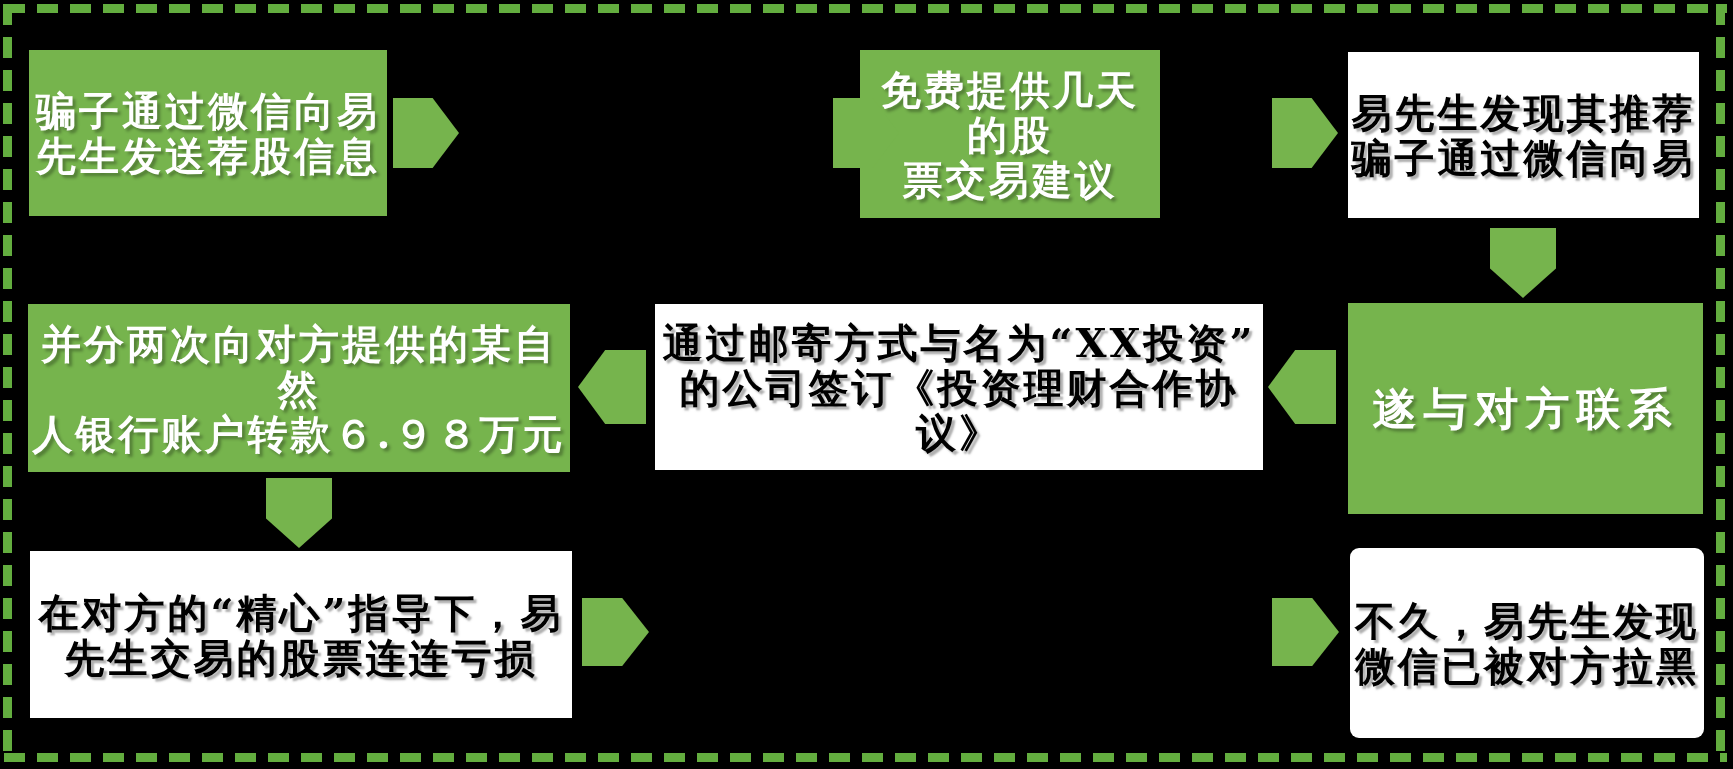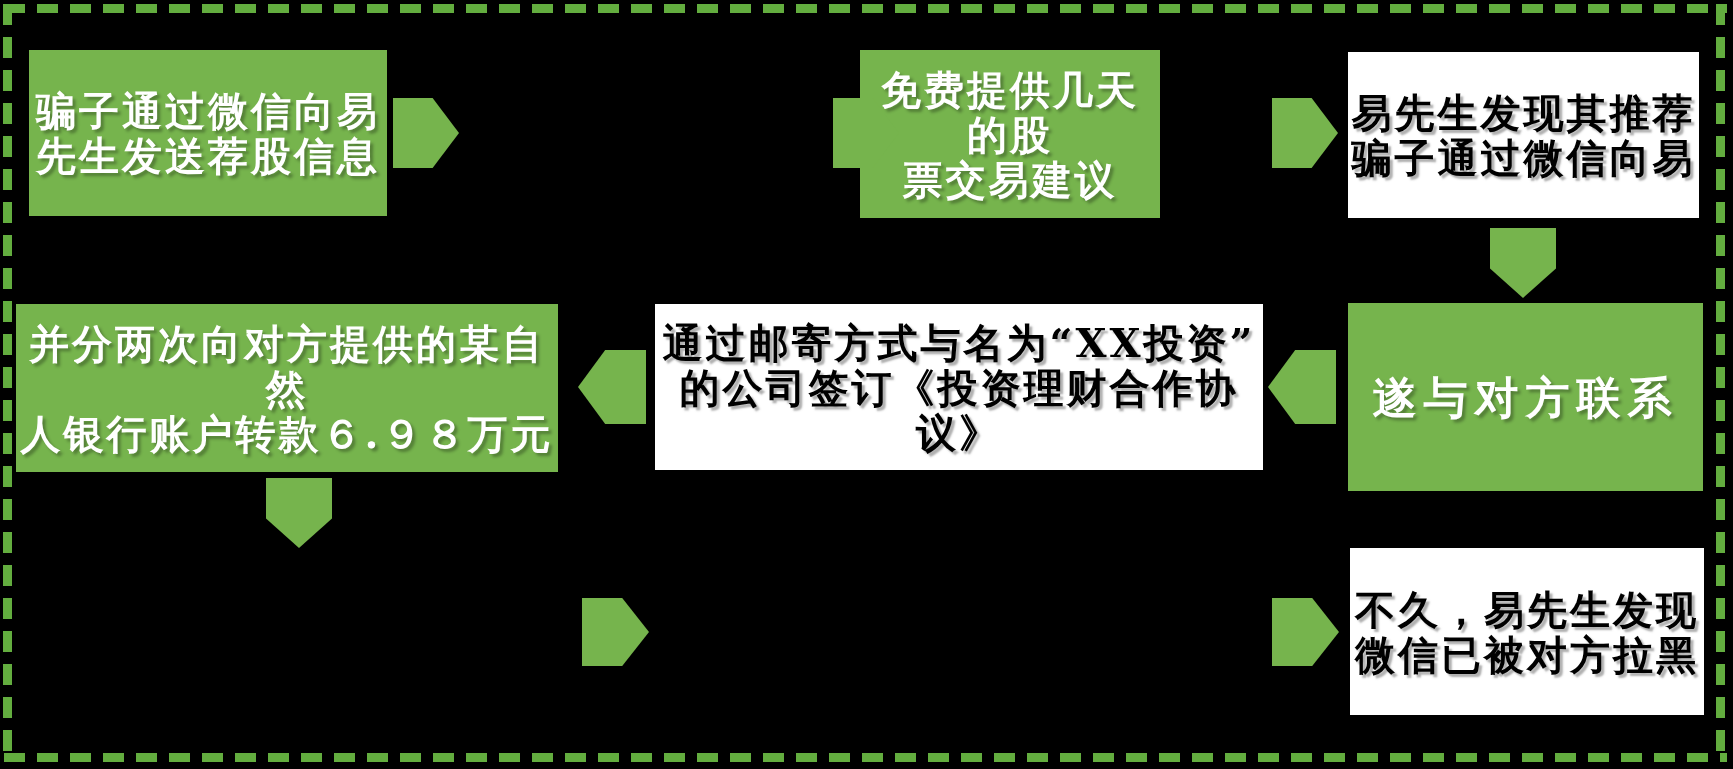--- a/index.html
+++ b/index.html
@@ -38,27 +38,27 @@
   }
   .node.green{background:var(--green);color:var(--text-on-green);}
   .node.green .node-text{text-shadow:3px 3px 3px rgba(0,0,0,0.30);}
   .node.white{background:var(--white);color:var(--text-on-white);}
   .node.white .node-text{text-shadow:3px 3px 2px rgba(110,110,110,0.55);}
 
   .n1{left:29px;top:50px;width:358px;height:166px;}
   .n2{left:470px;top:50px;width:354px;height:166px;}
   .n3{left:860px;top:50px;width:300px;height:168px;}
   .n4{left:1348px;top:52px;width:351px;height:166px;}
-  .n5{left:1348px;top:303px;width:355px;height:188px;}
+  .n5{left:1348px;top:303px;width:355px;height:211px;}
   .n5 .node-text{font-size:44px;letter-spacing:7px;}
   .n6{left:655px;top:304px;width:608px;height:166px;}
-  .n7{left:16px;top:304px;width:542px;height:168px;}
+  .n7{left:28px;top:304px;width:542px;height:168px;}
   .n8{left:30px;top:551px;width:542px;height:167px;}
   .n9{left:660px;top:547px;width:602px;height:169px;}
-  .n10{left:1350px;top:548px;width:354px;height:167px;}
+  .n10{left:1350px;top:548px;width:354px;height:190px;border-radius:9px;}
 
   
   .arrow{position:absolute;background:var(--green);}
   .dir-right{clip-path:polygon(0% 0%,60% 0%,100% 50%,60% 100%,0% 100%);}
   .dir-left{clip-path:polygon(100% 0%,40% 0%,0% 50%,40% 100%,100% 100%);}
   .dir-down{clip-path:polygon(0% 0%,100% 0%,100% 58%,50% 100%,0% 58%);}
 
   .a1{left:393px;top:98px;width:66px;height:70px;}
   .a2{left:833px;top:98px;width:66px;height:70px;}
   .a3{left:1272px;top:98px;width:66px;height:70px;}
@@ -95,20 +95,24 @@
     <span class="node-text">遂与对方联系</span>
   </div>
   <div class="node n6 white">
     <span class="node-text">通过邮寄方式与名为“XX投资”
 的公司签订《投资理财合作协议》</span>
   </div>
   <div class="node n7 green">
     <span class="node-text">并分两次向对方提供的某自然
 人银行账户转款６.９８万元</span>
   </div>
+  <div class="node n8 white">
+    <span class="node-text">在对方的“精心”指导下，易
+先生交易的股票连连亏损</span>
+  </div>
   <div class="node n10 white">
     <span class="node-text">不久，易先生发现
 微信已被对方拉黑</span>
   </div>
 
   <div class="arrow a1 dir-right"></div>
   <div class="arrow a2 dir-right"></div>
   <div class="arrow a3 dir-right"></div>
   <div class="arrow a4 dir-down"></div>
   <div class="arrow a5 dir-left"></div>

